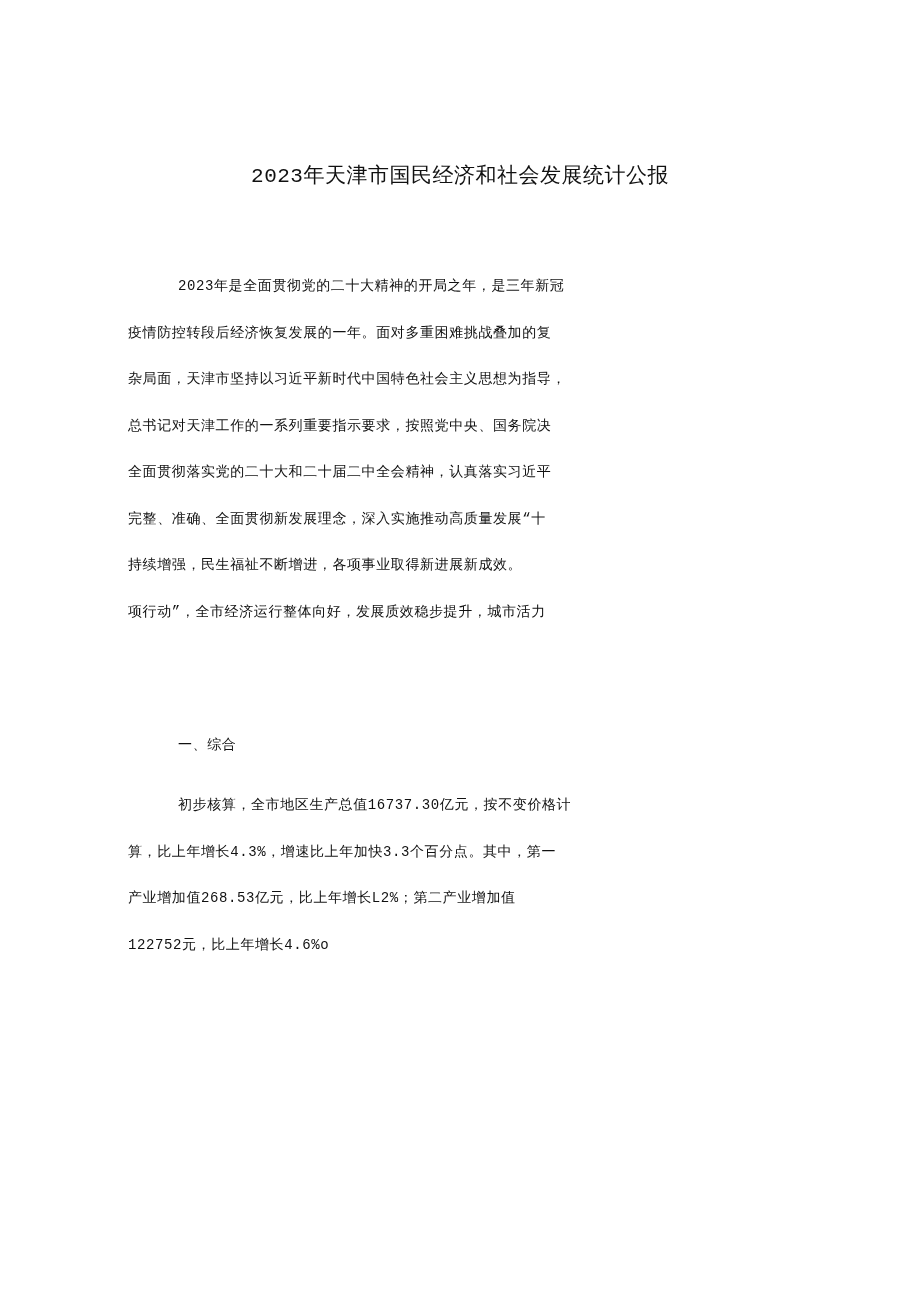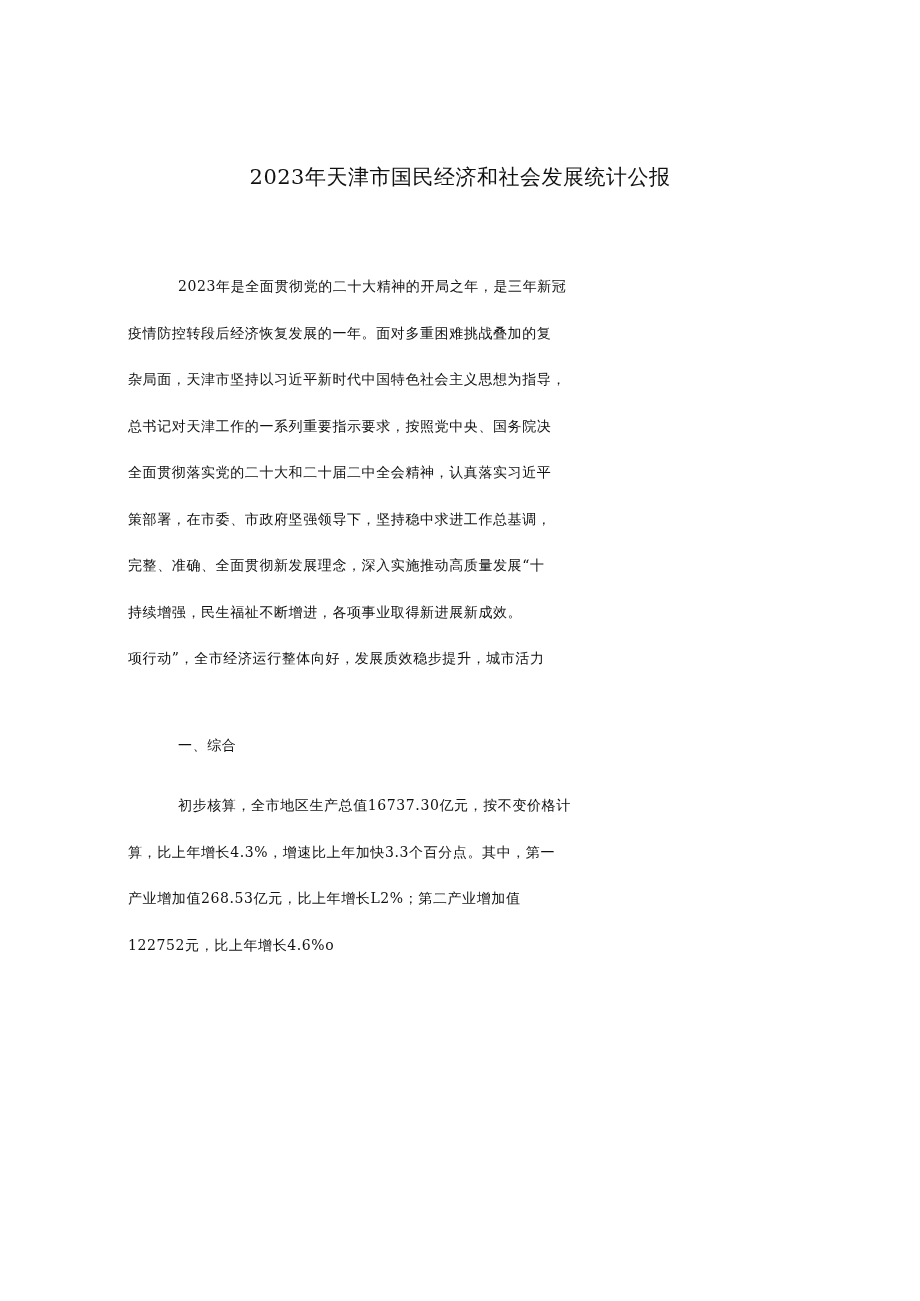--- a/index.html
+++ b/index.html
@@ -13,20 +13,21 @@
     position: relative;
     overflow: hidden;
     font-family: "DejaVu Serif", "Liberation Serif", serif;
     color: #111111;
   }
   .page {
     position: absolute;
     left: 0; top: 0;
     width: 920px;
     height: 1301px;
+    font-family: Liberation Mono, monospace;
   }
   .title {
     position: absolute;
     top: 160px;
     left: 0;
     width: 920px;
     text-align: center;
     font-size: 21px;
     line-height: 34px;
     letter-spacing: 0.5px;
@@ -57,21 +58,20 @@
 <div class="page">
 
   <div class="title">2023年天津市国民经济和社会发展统计公报</div>
 
   <div class="body-block" id="intro">
     <span class="line indent">2023年是全面贯彻党的二十大精神的开局之年，是三年新冠</span>
     <span class="line">疫情防控转段后经济恢复发展的一年。面对多重困难挑战叠加的复</span>
     <span class="line">杂局面，天津市坚持以习近平新时代中国特色社会主义思想为指导，</span>
     <span class="line">总书记对天津工作的一系列重要指示要求，按照党中央、国务院决</span>
     <span class="line">全面贯彻落实党的二十大和二十届二中全会精神，认真落实习近平</span>
-    <span class="line">策部署，在市委、市政府坚强领导下，坚持稳中求进工作总基调，</span>
     <span class="line">完整、准确、全面贯彻新发展理念，深入实施推动高质量发展“十</span>
     <span class="line">持续增强，民生福祉不断增进，各项事业取得新进展新成效。</span>
     <span class="line">项行动”，全市经济运行整体向好，发展质效稳步提升，城市活力</span>
   </div>
 
   <div class="body-block" id="section1">
     <span class="line indent">一、综合</span>
   </div>
 
   <div class="body-block" id="para2">

